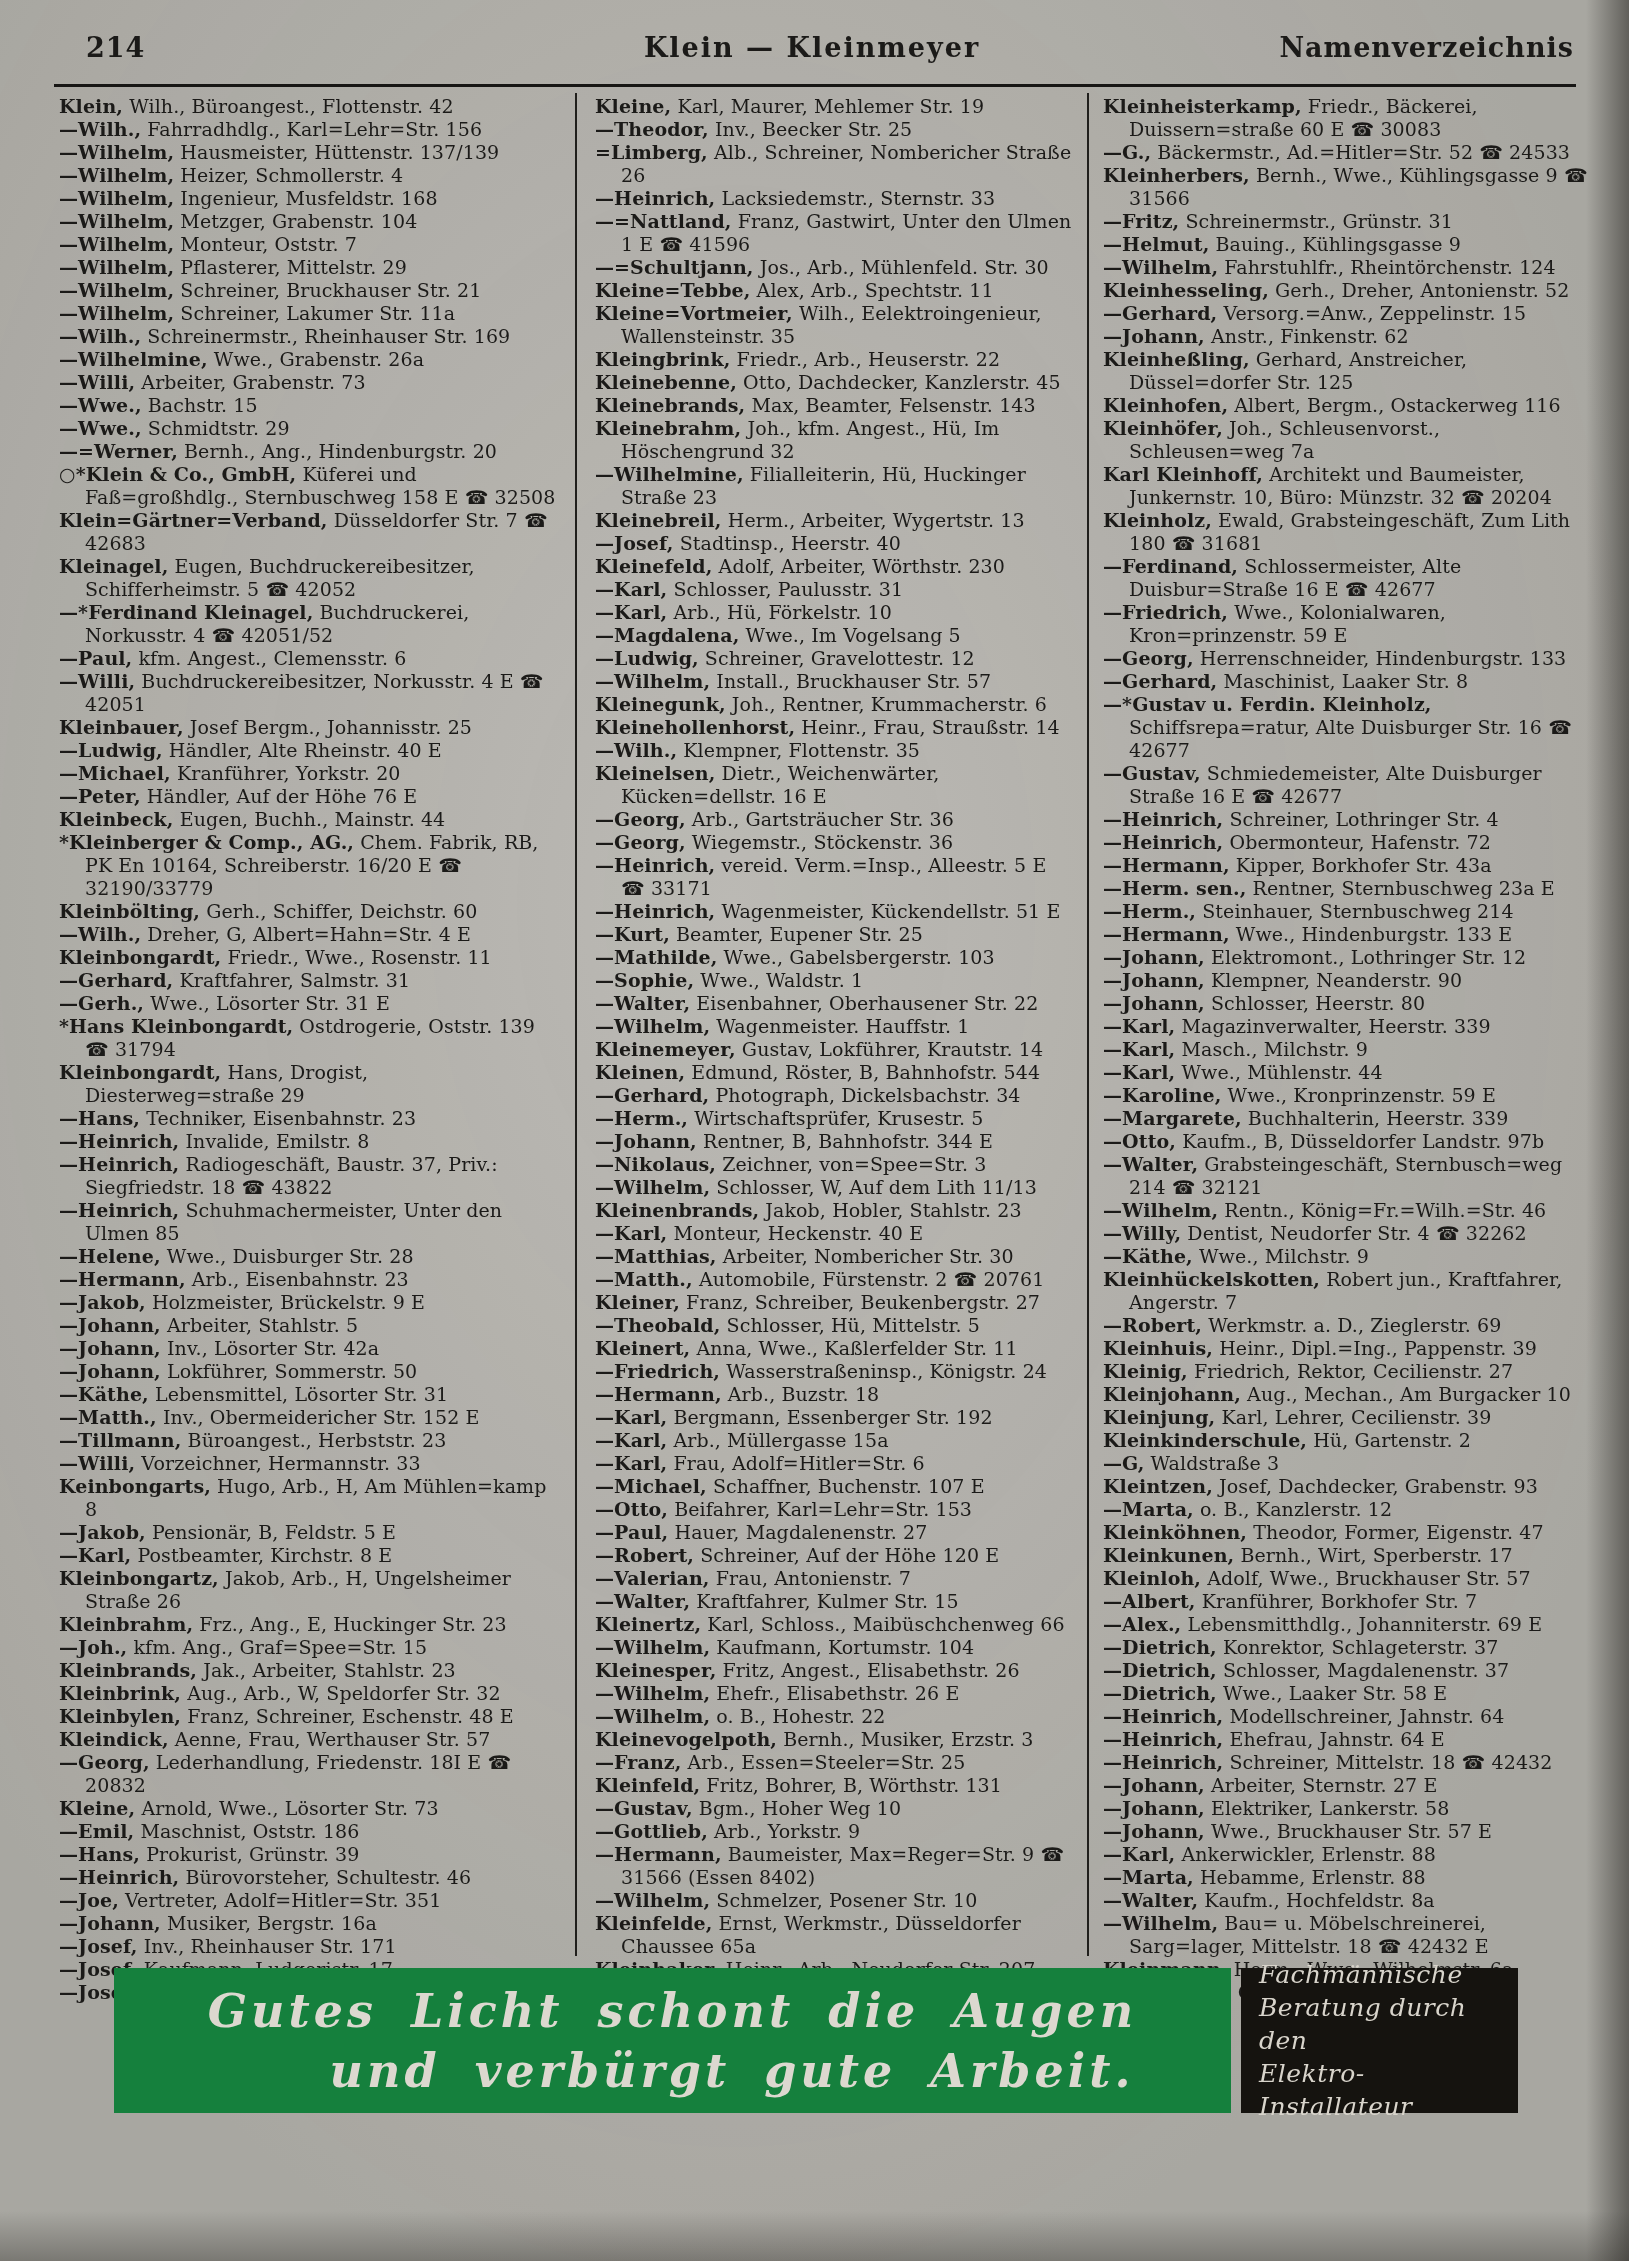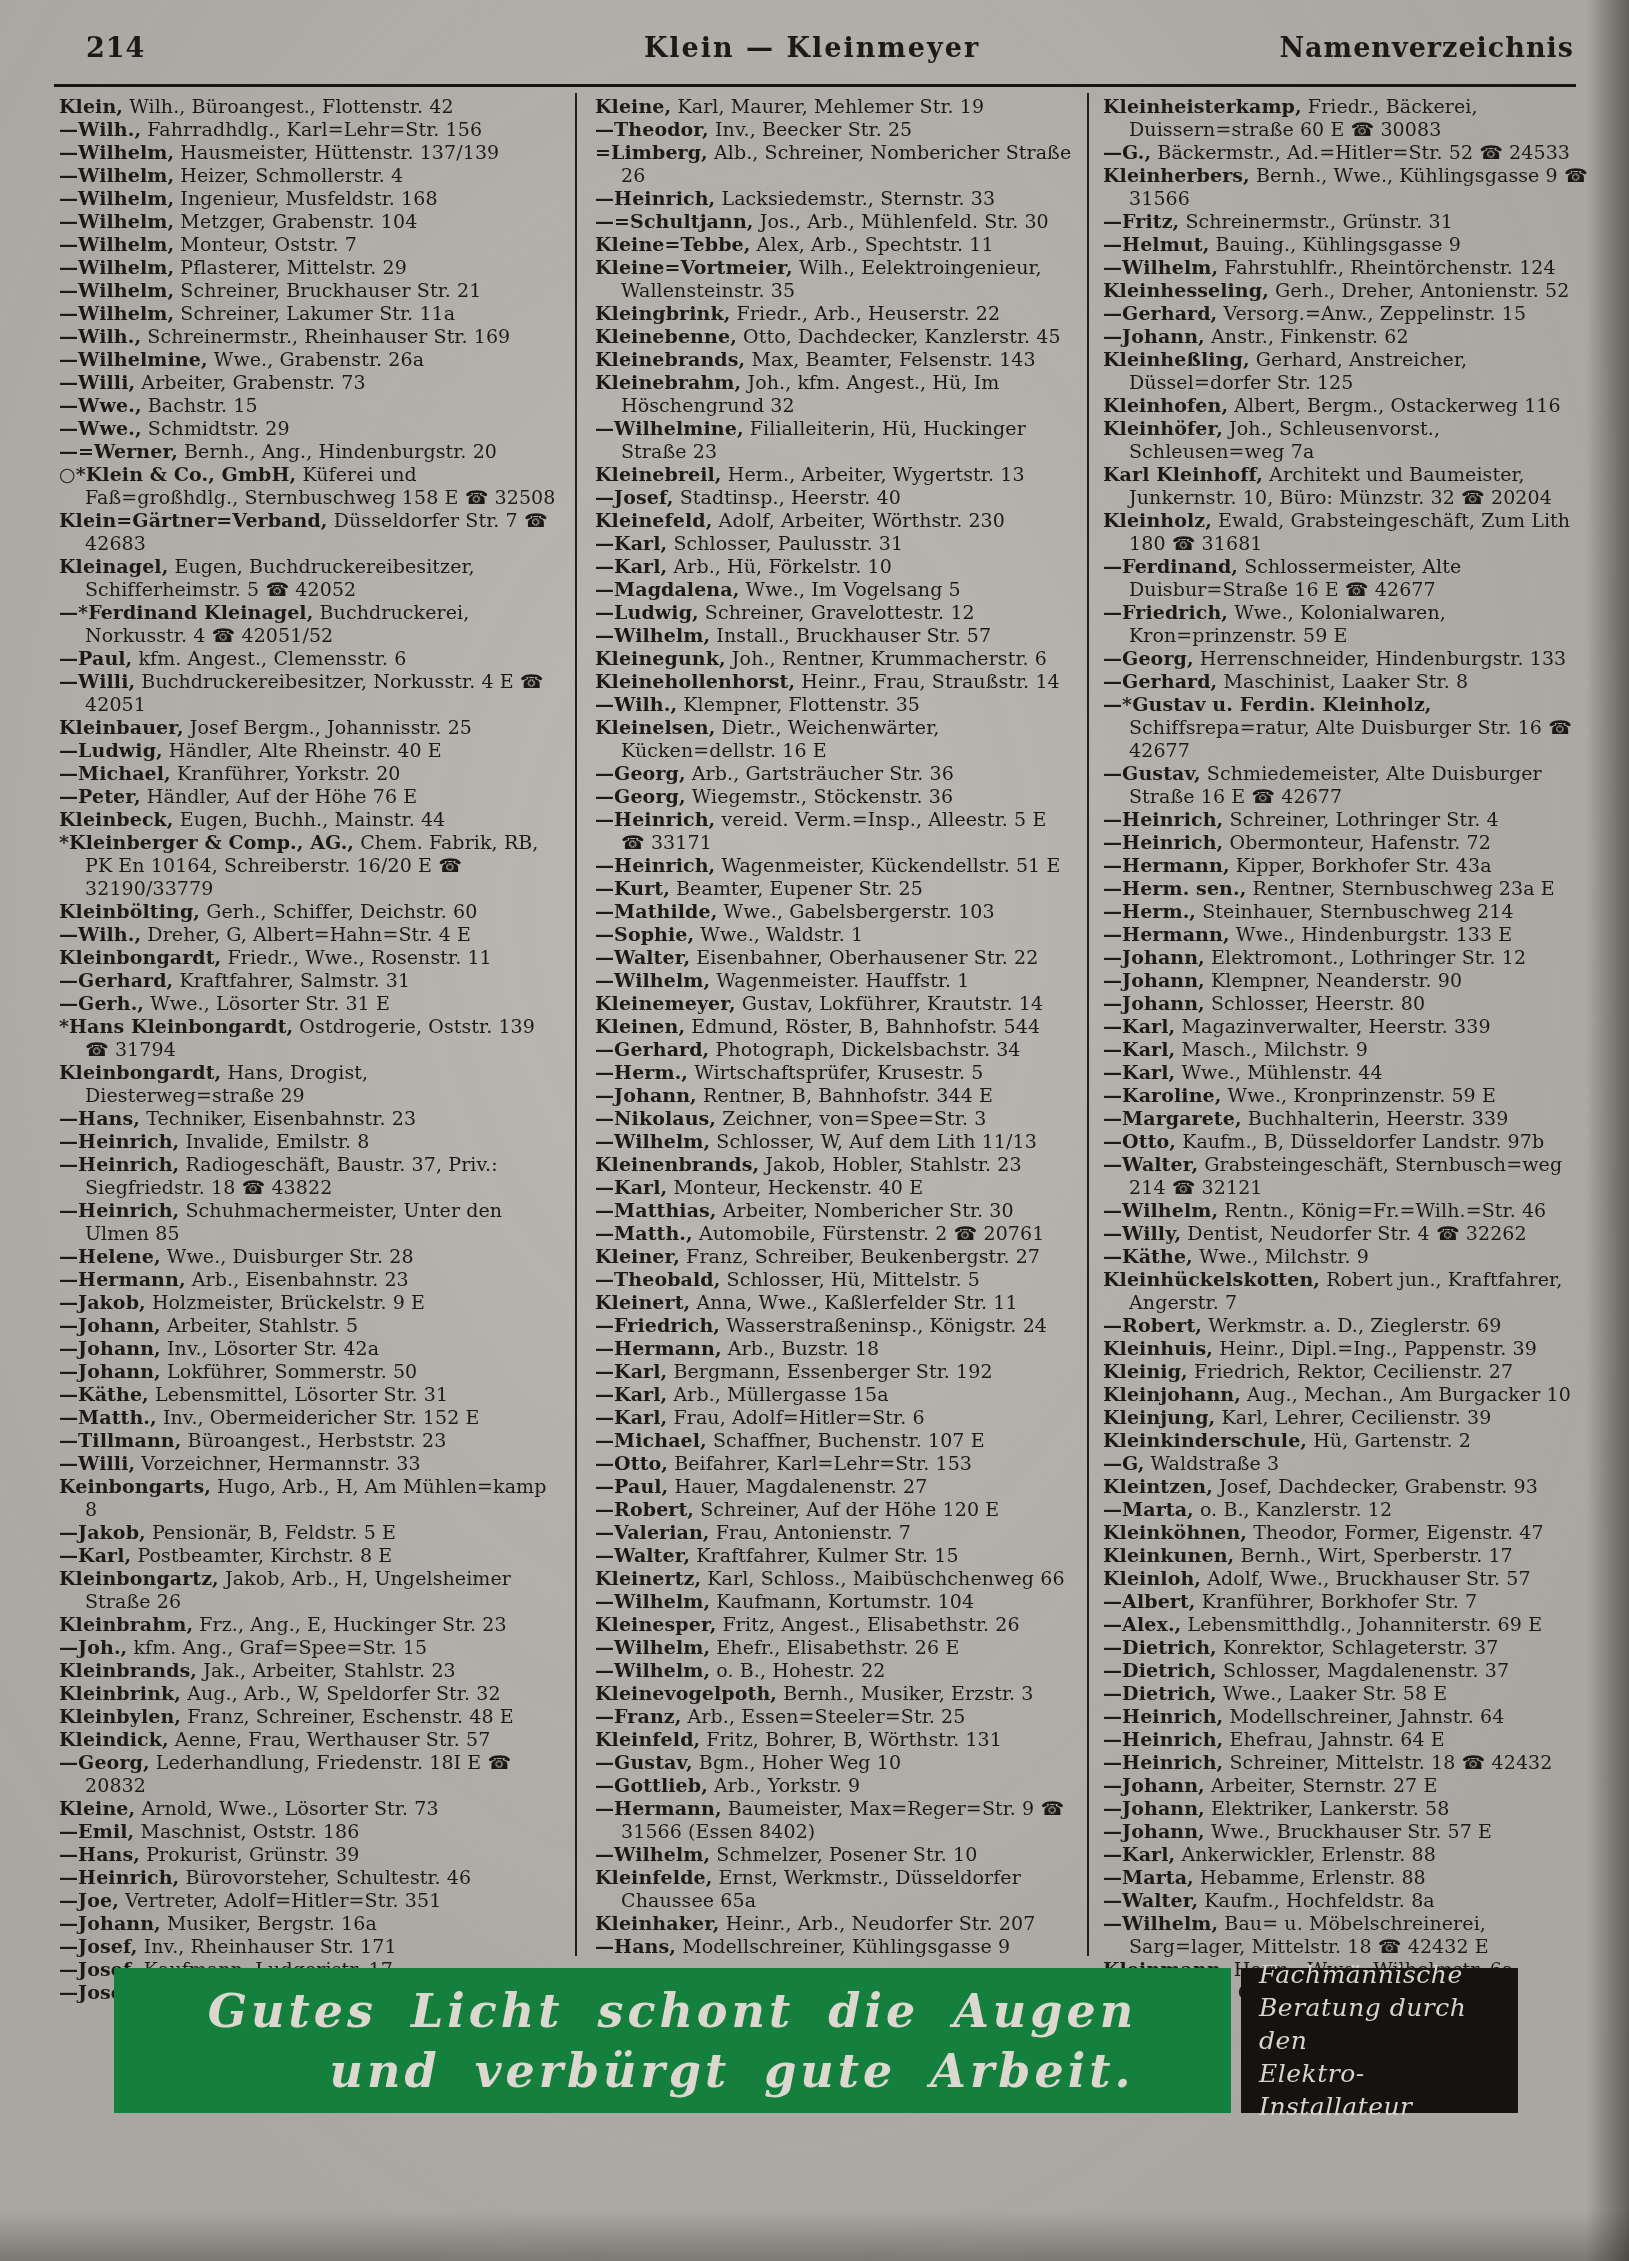--- a/index.html
+++ b/index.html
@@ -124,20 +124,21 @@
     <div class="entry"><span class="lead">—Johann,</span><span> Musiker, Bergstr. 16a</span></div>
     <div class="entry"><span class="lead">—Josef,</span><span> Inv., Rheinhauser Str. 171</span></div>
     <div class="entry"><span class="lead">—Josef,</span><span> Kaufmann, Ludgeristr. 17</span></div>
     <div class="entry"><span class="lead">—Josef,</span><span> Schlosser, Werthauser Str. 237</span></div>
   </div>
 <div class="col c2">
     <div class="entry"><span class="lead">Kleine,</span><span> Karl, Maurer, Mehlemer Str. 19</span></div>
     <div class="entry"><span class="lead">—Theodor,</span><span> Inv., Beecker Str. 25</span></div>
     <div class="entry"><span class="lead">=Limberg,</span><span> Alb., Schreiner, Nombericher Straße 26</span></div>
     <div class="entry"><span class="lead">—Heinrich,</span><span> Lacksiedemstr., Sternstr. 33</span></div>
+    <div class="entry"><span class="lead">—=Nattland,</span><span> Franz, Gastwirt, Unter den Ulmen 1 E ☎ 41596</span></div>
     <div class="entry"><span class="lead">—=Schultjann,</span><span> Jos., Arb., Mühlenfeld. Str. 30</span></div>
     <div class="entry"><span class="lead">Kleine=Tebbe,</span><span> Alex, Arb., Spechtstr. 11</span></div>
     <div class="entry"><span class="lead">Kleine=Vortmeier,</span><span> Wilh., Eelektroingenieur, Wallensteinstr. 35</span></div>
     <div class="entry"><span class="lead">Kleingbrink,</span><span> Friedr., Arb., Heuserstr. 22</span></div>
     <div class="entry"><span class="lead">Kleinebenne,</span><span> Otto, Dachdecker, Kanzlerstr. 45</span></div>
     <div class="entry"><span class="lead">Kleinebrands,</span><span> Max, Beamter, Felsenstr. 143</span></div>
     <div class="entry"><span class="lead">Kleinebrahm,</span><span> Joh., kfm. Angest., Hü, Im Höschengrund 32</span></div>
     <div class="entry"><span class="lead">—Wilhelmine,</span><span> Filialleiterin, Hü, Huckinger Straße 23</span></div>
     <div class="entry"><span class="lead">Kleinebreil,</span><span> Herm., Arbeiter, Wygertstr. 13</span></div>
     <div class="entry"><span class="lead">—Josef,</span><span> Stadtinsp., Heerstr. 40</span></div>

